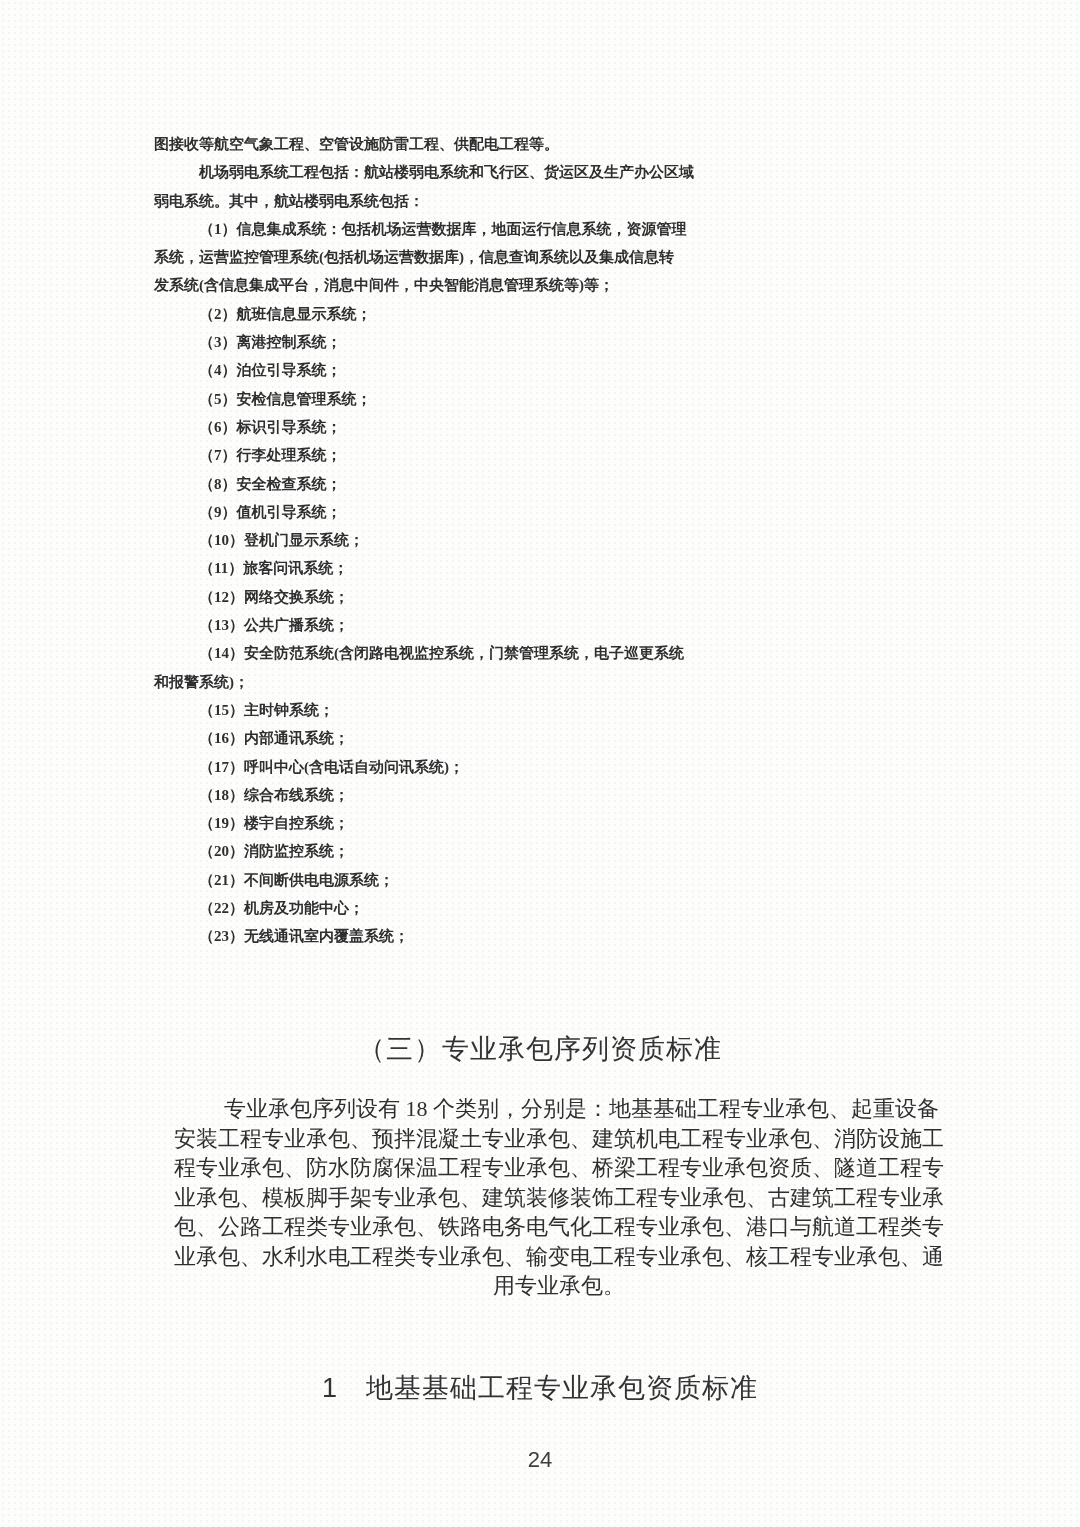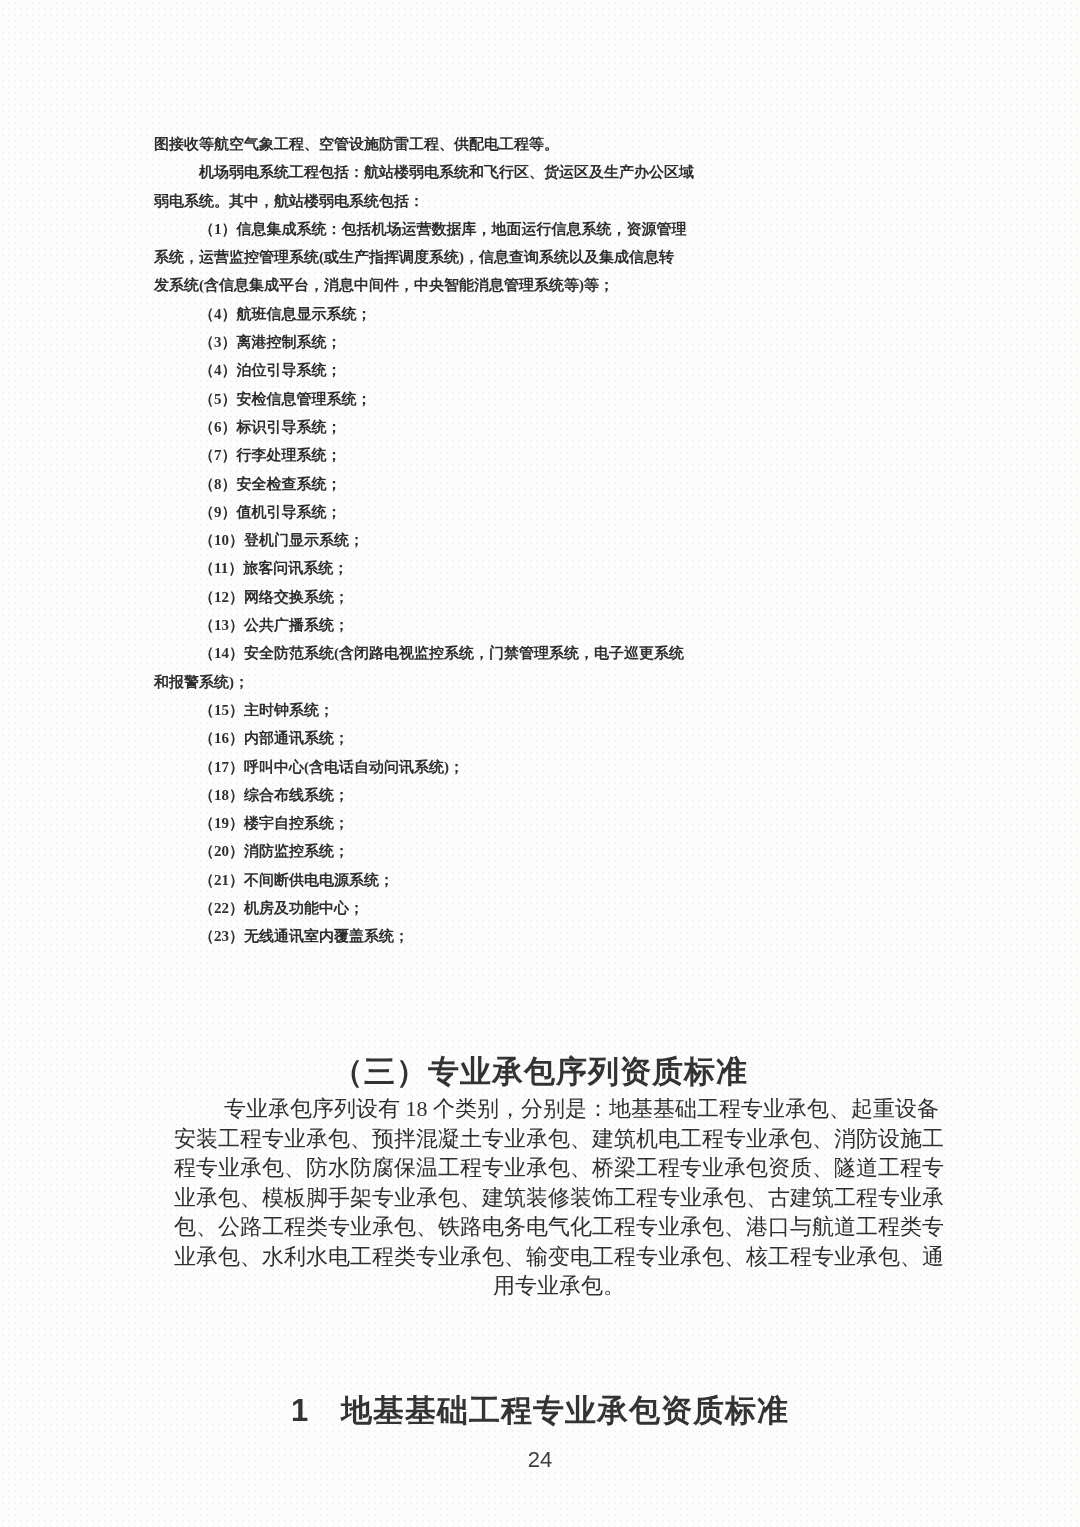--- a/index.html
+++ b/index.html
@@ -18,25 +18,24 @@
   .textblock { position: absolute; left: 154px; width: 810px; }
   .block-main { top: 130px; }
   .block-main .line { font-size: 15px; line-height: 28.3px; white-space: nowrap; font-weight: bold; }
   .block-para { top: 1094px; }
   .block-para .line { font-size: 22px; line-height: 29.5px; white-space: nowrap; text-align: center; }
   .line.indent { padding-left: 45px; }
   .heading {
     position: absolute; left: 0; width: 1080px;
     text-align: center;
     font-family: "Liberation Sans", "DejaVu Sans", sans-serif;
-    font-weight: 700;
-    font-size: 31px;
+    font-weight: 400;
+    font-size: 27px;
     color: #333333;
     letter-spacing: 1px;
-    margin-top: 20px;
   }
   .heading-section { top: 1031px; }
   .heading-sub { top: 1370px; }
   .page-number {
     position: absolute; left: 0; top: 1411px; width: 1080px;
     text-align: center;
     font-family: "Liberation Sans", "DejaVu Sans", sans-serif;
     font-size: 22px;
     color: #3d3d3d;
     margin-top: 36px;
@@ -46,23 +45,23 @@
 <body>
 
 <div class="page">
 
   <div class="textblock block-main">
 
   <div class="line">图接收等航空气象工程、空管设施防雷工程、供配电工程等。</div>
       <div class="line indent">机场弱电系统工程包括：航站楼弱电系统和飞行区、货运区及生产办公区域</div>
       <div class="line">弱电系统。其中，航站楼弱电系统包括：</div>
       <div class="line indent">（1）信息集成系统：包括机场运营数据库，地面运行信息系统，资源管理</div>
-      <div class="line">系统，运营监控管理系统(或生产指挥调度系统)，信息查询系统以及集成信息转</div>
+      <div class="line">系统，运营监控管理系统(包括机场运营数据库)，信息查询系统以及集成信息转</div>
       <div class="line">发系统(含信息集成平台，消息中间件，中央智能消息管理系统等)等；</div>
-      <div class="line indent">（4）航班信息显示系统；</div>
+      <div class="line indent">（2）航班信息显示系统；</div>
       <div class="line indent">（3）离港控制系统；</div>
       <div class="line indent">（4）泊位引导系统；</div>
       <div class="line indent">（5）安检信息管理系统；</div>
       <div class="line indent">（6）标识引导系统；</div>
       <div class="line indent">（7）行李处理系统；</div>
       <div class="line indent">（8）安全检查系统；</div>
       <div class="line indent">（9）值机引导系统；</div>
       <div class="line indent">（10）登机门显示系统；</div>
       <div class="line indent">（11）旅客问讯系统；</div>
       <div class="line indent">（12）网络交换系统；</div>

